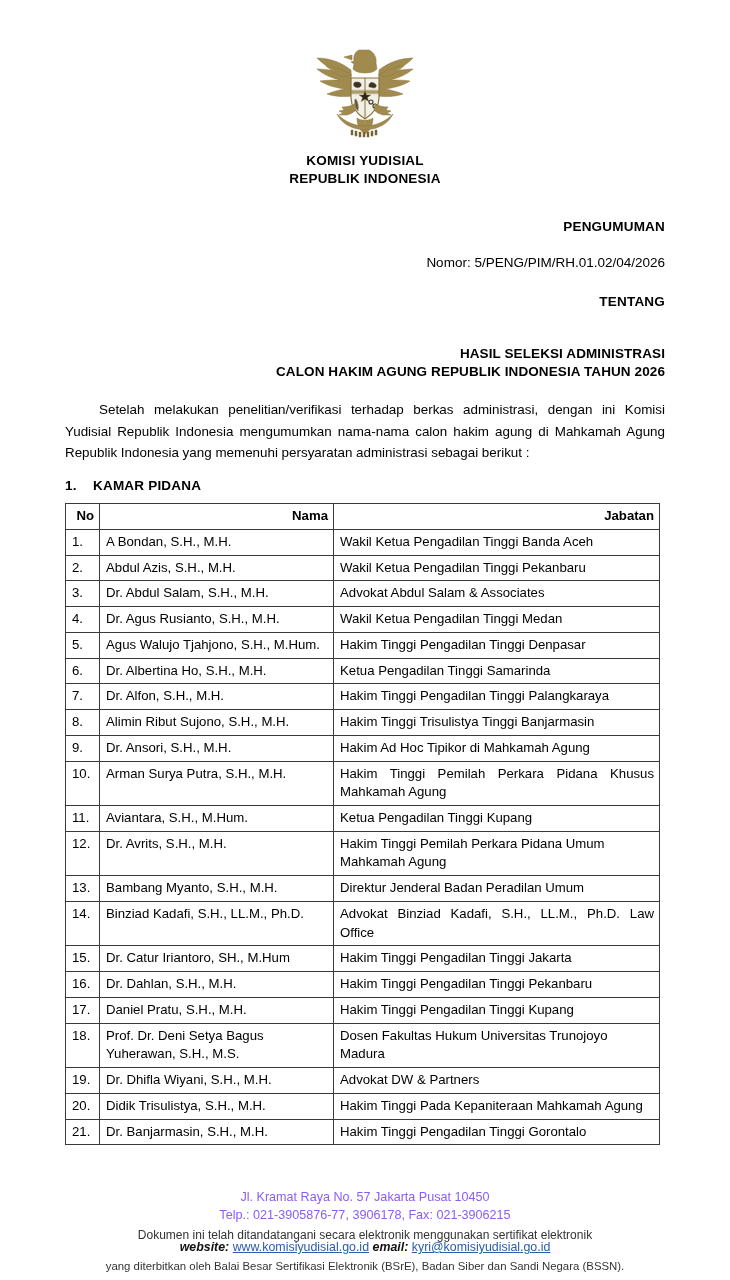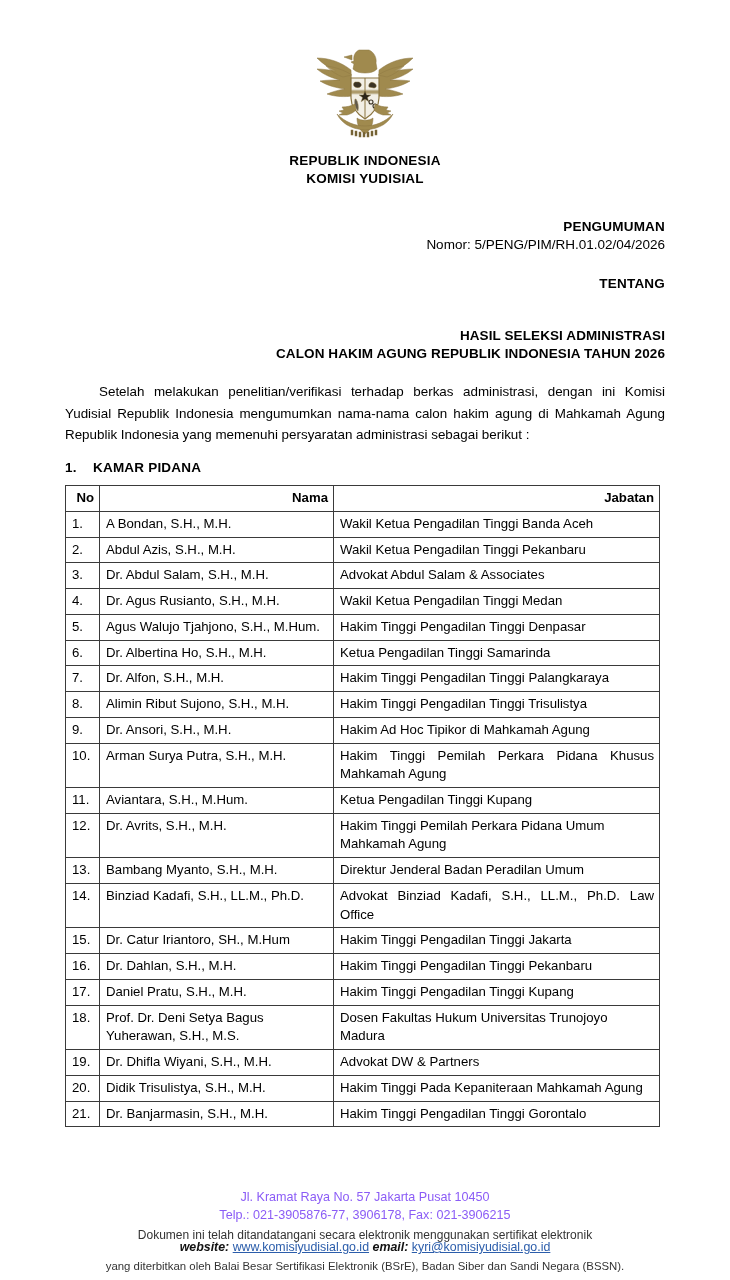--- a/index.html
+++ b/index.html
@@ -51,21 +51,21 @@
     text-align: right;
     margin-top: 31px;
   }
   .anno-title {
     font-weight: bold;
     font-size: 13.5px;
     letter-spacing: .2px;
   }
   .anno-number {
     font-size: 13.5px;
-    margin-top: 3px;
+    margin-top: 21px;
   }
   .anno-tentang {
     font-weight: bold;
     font-size: 13.5px;
     margin-top: 24px;
     letter-spacing: .2px;
   }
   .anno-subject {
     font-weight: bold;
     font-size: 13.5px;
@@ -224,22 +224,22 @@
             <rect x="56" y="90" width="2" height="5"></rect>
               <rect x="60" y="89" width="2" height="5"></rect>
             <rect x="64" y="88" width="2" height="5"></rect>
           </g>
         </g>
       </svg>
     </span>
   </div>
 
   <div class="letterhead">
+    <div>KOMISI YUDISIAL</div>
     <div>REPUBLIK INDONESIA</div>
-    <div>KOMISI YUDISIAL</div>
   </div>
 
   <div class="anno">
     <div class="anno-title">PENGUMUMAN</div>
     <div class="anno-number">Nomor: 5/PENG/PIM/RH.01.02/04/2026</div>
     <div class="anno-tentang">TENTANG</div>
     <div class="anno-subject">
       <div>HASIL SELEKSI ADMINISTRASI</div>
       <div>CALON HAKIM AGUNG REPUBLIK INDONESIA TAHUN 2026</div>
     </div>
@@ -297,21 +297,21 @@
           <td class="jab">Ketua Pengadilan Tinggi Samarinda</td>
         </tr>
         <tr>
           <td class="no">7.</td>
           <td class="nama">Dr. Alfon, S.H., M.H.</td>
           <td class="jab justify">Hakim Tinggi Pengadilan Tinggi Palangkaraya</td>
         </tr>
         <tr>
           <td class="no">8.</td>
           <td class="nama">Alimin Ribut Sujono, S.H., M.H.</td>
-          <td class="jab">Hakim Tinggi Pengadilan Tinggi Trisulistya</td>
+          <td class="jab">Hakim Tinggi Trisulistya Tinggi Banjarmasin</td>
         </tr>
         <tr>
           <td class="no">9.</td>
           <td class="nama">Dr. Ansori, S.H., M.H.</td>
           <td class="jab">Hakim Ad Hoc Tipikor di Mahkamah Agung</td>
         </tr>
         <tr>
           <td class="no">10.</td>
           <td class="nama">Arman Surya Putra, S.H., M.H.</td>
           <td class="jab justify">Hakim Tinggi Pemilah Perkara Pidana Khusus Mahkamah Agung</td>

